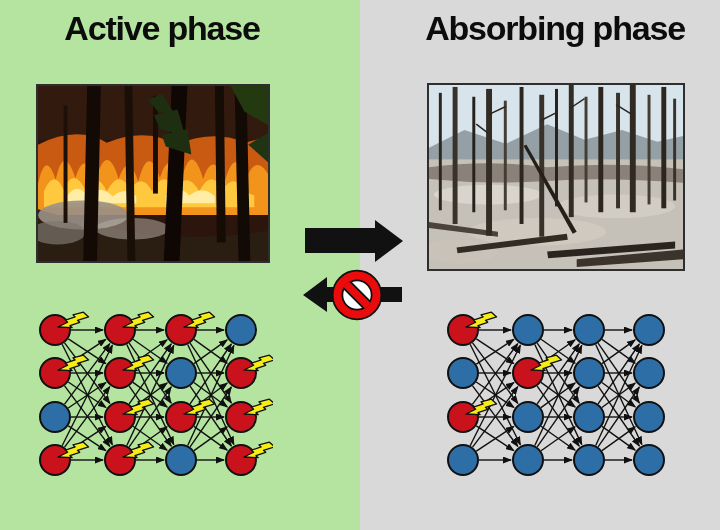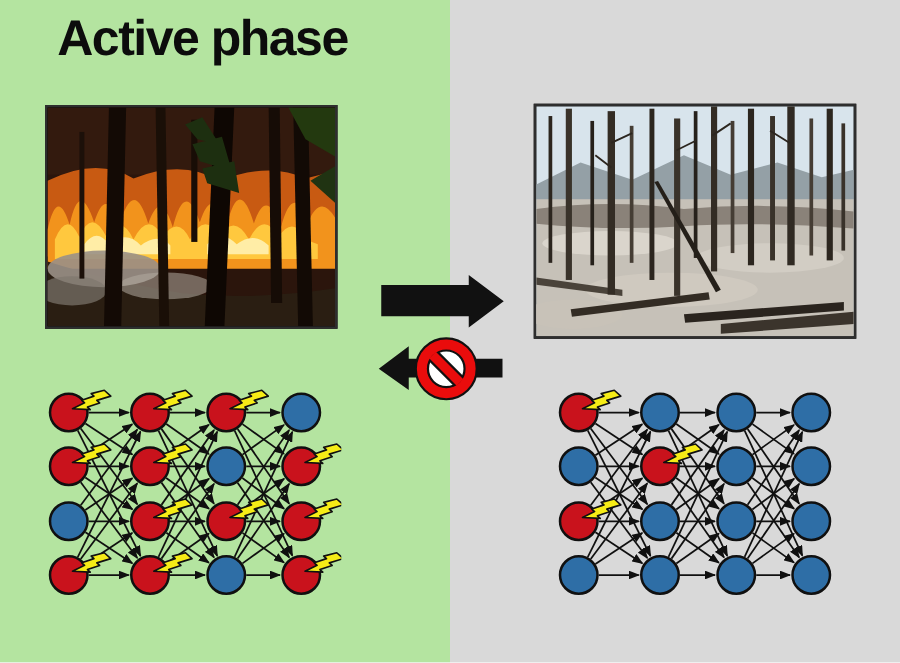--- a/index.html
+++ b/index.html
@@ -4,40 +4,41 @@
 <style>
   html,body{margin:0;padding:0;background:#ffffff;}
   .canvas{
     position:relative;width:720px;height:530px;overflow:hidden;
     font-family:"Liberation Sans", sans-serif;
   }
   .half{position:absolute;top:0;height:530px;}
   .half-left{left:0;width:360px;background:#b4e4a0;}
   .half-right{left:360px;width:360px;background:#d9d9d9;}
   .title{
-    position:absolute;top:9px;font-size:40px;font-weight:bold;
+    position:absolute;top:9px;font-size:34px;font-weight:bold;
     letter-spacing:-1.2px;color:#0c0c0c;text-align:center;white-space:nowrap;
   }
   .photo{
     position:absolute;border:2px solid #2e2e2e;box-sizing:border-box;background:#000;
   }
   .photo svg{display:block;width:100%;height:100%;}
   .net{position:absolute;}
   .midarrows{position:absolute;left:290px;top:206px;width:130px;height:125px;}
 </style>
 </head>
 <body>
 
 <div class="canvas">
 
   <div class="half half-left"></div>
   <div class="half half-right"></div>
 
   <div class="title" style="left:0;width:324px">Active phase</div>
 
+  <div class="title" style="left:390px;width:330px">Absorbing phase</div>
 
   <div class="photo" style="left:36px;top:84px;width:234px;height:179px">
     <svg viewBox="0 0 234 179" preserveAspectRatio="none">
       <rect x="0" y="0" width="234" height="179" fill="#2b150c"></rect>
       <rect x="0" y="0" width="234" height="55" fill="#331a0e"></rect>
       <path d="M0,60 Q40,40 70,58 Q110,42 140,60 Q180,44 210,58 L234,52 L234,122 L0,122 Z" fill="#c85a12"></path>
       <path d="M0,100 Q8,64 18,96 Q26,58 38,94 Q48,62 58,98 Q70,55 82,95 Q92,66 102,98 Q112,58 124,94 Q134,62 146,96 Q156,55 168,95 Q178,64 190,98 Q200,60 212,94 Q222,70 234,90 L234,132 L0,132 Z" fill="#f2931c"></path>
       <path d="M6,108 Q16,84 26,106 Q36,82 48,106 Q60,86 70,108 Q82,84 94,106 Q106,88 116,108 Q128,84 140,106 Q152,86 164,108 Q176,84 188,106 Q200,88 210,108 L220,112 L220,124 L6,124 Z" fill="#ffc83e"></path>
       <path d="M30,112 Q40,98 50,112 Q64,100 76,113 Q90,102 100,113 L100,120 L30,120 Z" fill="#ffeda6"></path>
       <path d="M130,112 Q142,99 154,112 Q168,101 180,113 L180,120 L130,120 Z" fill="#ffeda6"></path>

